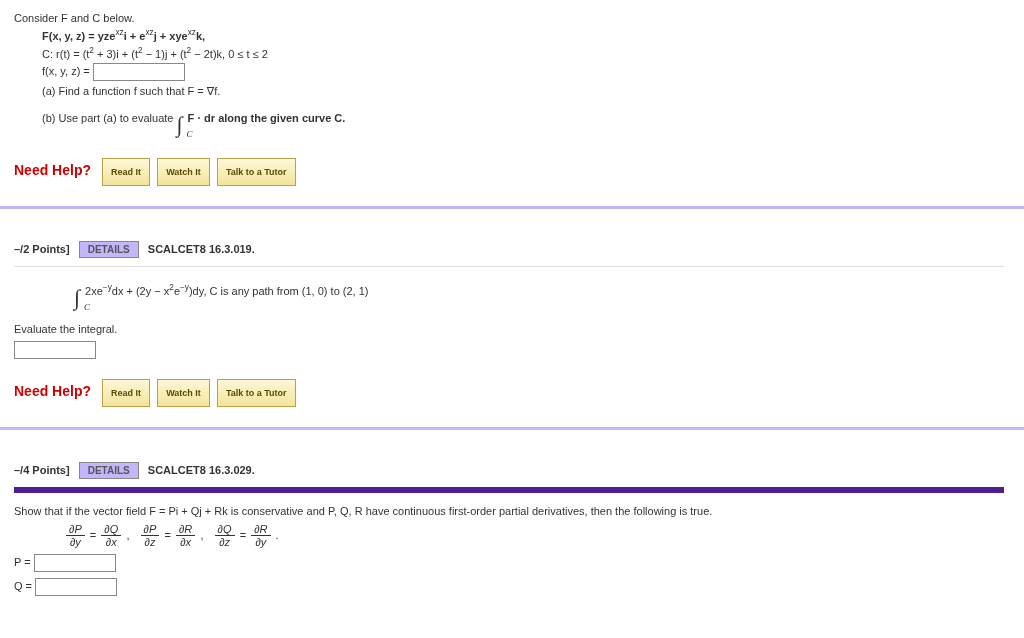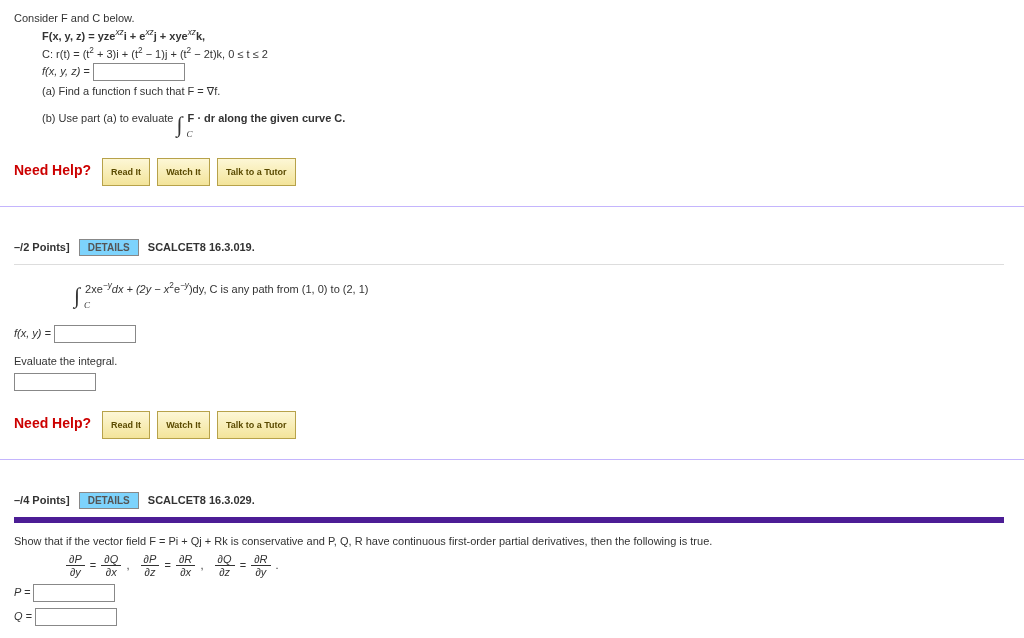--- a/index.html
+++ b/index.html
@@ -4,21 +4,21 @@
 <style>
   body {
     font-family: Arial, Helvetica, sans-serif;
     font-size: 11px;
     margin: 0;
     padding: 0;
     background: #fff;
     color: #333;
   }
   .question-block {
-    border-bottom: 1px solid #c4b5fd;
+    border-bottom: 3px solid #c4b5fd;
     padding: 8px 20px 20px 14px;
     margin-bottom: 20px;
   }
   .indent { margin-left: 28px; }
   .line { margin: 4px 0; }
   .need-help-row { margin-top: 20px; }
   .need-help {
     color: #c00;
     font-weight: bold;
     font-size: 14px;
@@ -34,21 +34,21 @@
     margin-right: 4px;
     vertical-align: middle;
     font-weight: bold;
     cursor: pointer;
   }
   .pts-row { margin: 4px 0 8px 0; }
   .pts { font-weight: bold; font-size: 11px; }
   .details-btn {
     display: inline-block;
     border: 1px solid #888;
-    background: #7dd3fc;
+    background: #c4b5fd;
     color: #555;
     font-size: 10px;
     padding: 2px 8px;
     margin: 0 6px;
     font-weight: bold;
     cursor: pointer;
   }
   .ref { font-weight: bold; font-size: 11px; }
   .answer-input {
     display:inline-block;
@@ -78,21 +78,21 @@
   sub { font-size: 0.8em; vertical-align: sub; }
   .frac {
     display:inline-block;
     text-align:center;
     vertical-align: middle;
     font-style: italic;
     margin: 0 2px;
   }
   .frac .n { display:block; border-bottom:1px solid #333; padding:0 3px; line-height:1.1; }
   .frac .d { display:block; padding:0 3px; line-height:1.1; }
-  .math { font-style: italic; }
+  .math { }
 </style>
 </head>
 <body>
 
 <div class="question-block">
   <div class="line">Consider F and C below.</div>
   <div class="indent">
     <div class="line">
       <b><span>F(x, y, z) = yze</span></b><sup class="math">xz</sup><b><span>i + e</span></b><sup class="math">xz</sup><b><span>j + xye</span></b><sup class="math">xz</sup><b><span>k,</span></b>
     </div>
@@ -122,24 +122,20 @@
   <div class="pts-row">
     <span class="pts">–/2 Points]</span>
     <span class="details-btn">DETAILS</span>
     <span class="ref">SCALCET8 16.3.019.</span>
   </div>
   <div style="border-top:1px solid #ddd; padding-top:8px;">
     <div class="indent line" style="margin:8px 0 8px 60px">
       <span class="integral">∫<span class="sub">C</span></span>
       <span>2xe</span><sup class="math">−y</sup><span class="math">dx + (2y − x</span><sup>2</sup><span>e</span><sup class="math">−y</sup><span>)dy, C is any path from (1, 0) to (2, 1)</span>
     </div>
-    <div class="line" style="margin-top:16px">
-      <span class="math">f(x, y) =</span>
-      <span class="answer-input"></span>
-    </div>
     <div class="line" style="margin-top:12px">Evaluate the integral.</div>
     <div class="line" style="margin-top:6px"><span class="answer-input"></span></div>
     <div class="need-help-row">
       <span class="need-help">Need Help?</span>
       <span class="help-btn">Read It</span>
       <span class="help-btn">Watch It</span>
       <span class="help-btn">Talk to a Tutor</span>
     </div>
   </div>
 </div>

